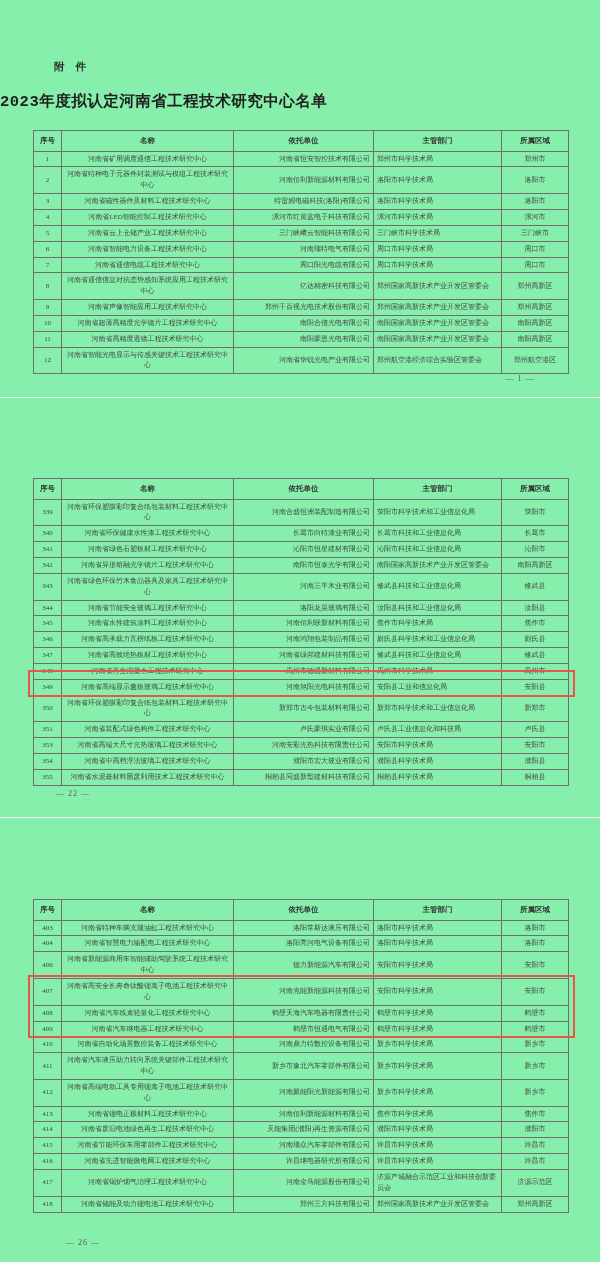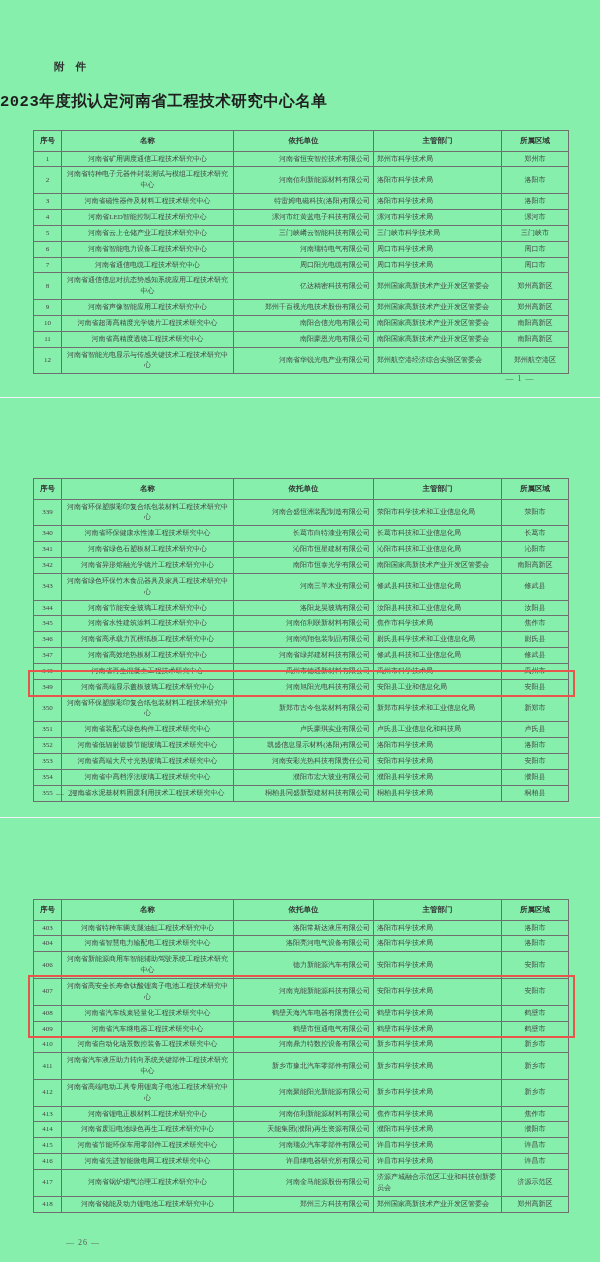--- a/index.html
+++ b/index.html
@@ -288,27 +288,20 @@
             <td class="col-region">新郑市</td>
           </tr>
           <tr>
             <td class="col-no">351</td>
             <td class="col-name">河南省装配式绿色构件工程技术研究中心</td>
             <td class="col-org">卢氏豪琪实业有限公司</td>
             <td class="col-dept">卢氏县工业信息化和科技局</td>
             <td class="col-region">卢氏县</td>
           </tr>
           <tr>
-            <td class="col-no">352</td>
-            <td class="col-name">河南省低辐射镀膜节能玻璃工程技术研究中心</td>
-            <td class="col-org">凯盛信息显示材料(洛阳)有限公司</td>
-            <td class="col-dept">洛阳市科学技术局</td>
-            <td class="col-region">洛阳市</td>
-          </tr>
-          <tr>
             <td class="col-no">353</td>
             <td class="col-name">河南省高端大尺寸光热玻璃工程技术研究中心</td>
             <td class="col-org">河南安彩光热科技有限责任公司</td>
             <td class="col-dept">安阳市科学技术局</td>
             <td class="col-region">安阳市</td>
           </tr>
           <tr>
             <td class="col-no">354</td>
             <td class="col-name">河南省中高档浮法玻璃工程技术研究中心</td>
             <td class="col-org">濮阳市宏大玻业有限公司</td>

